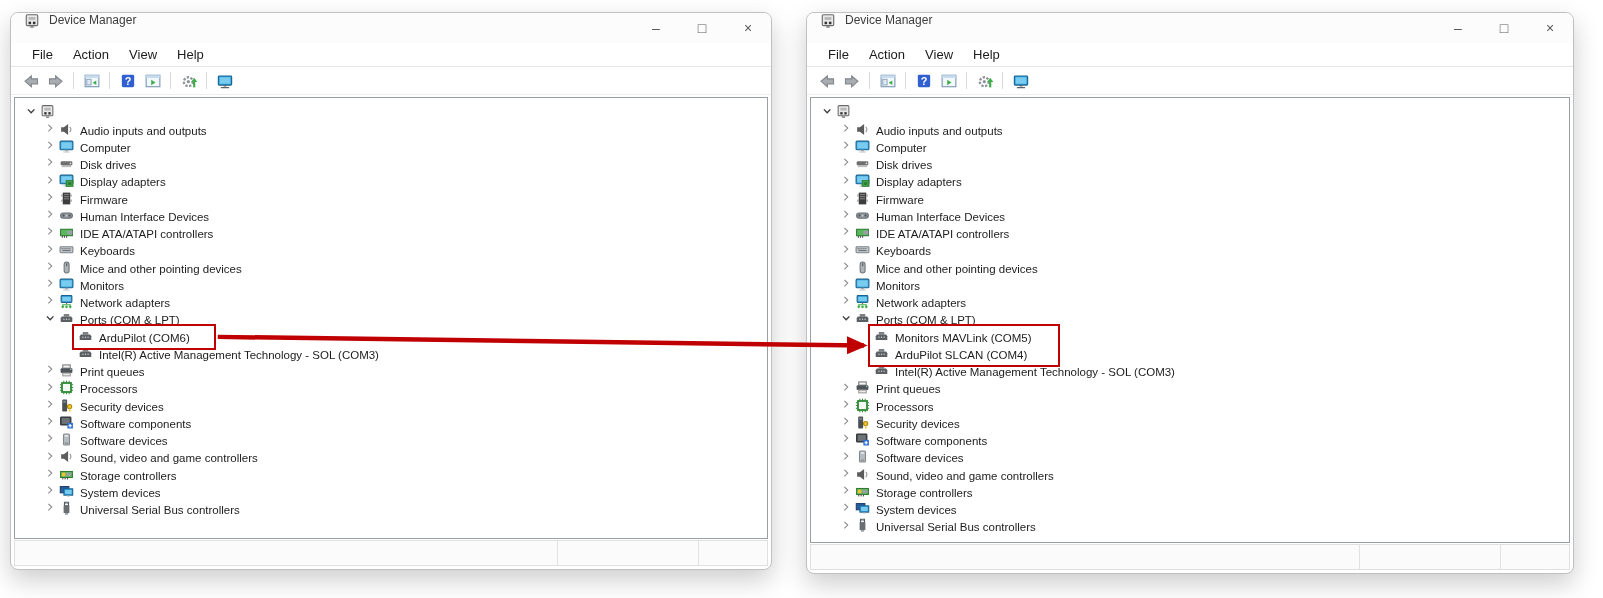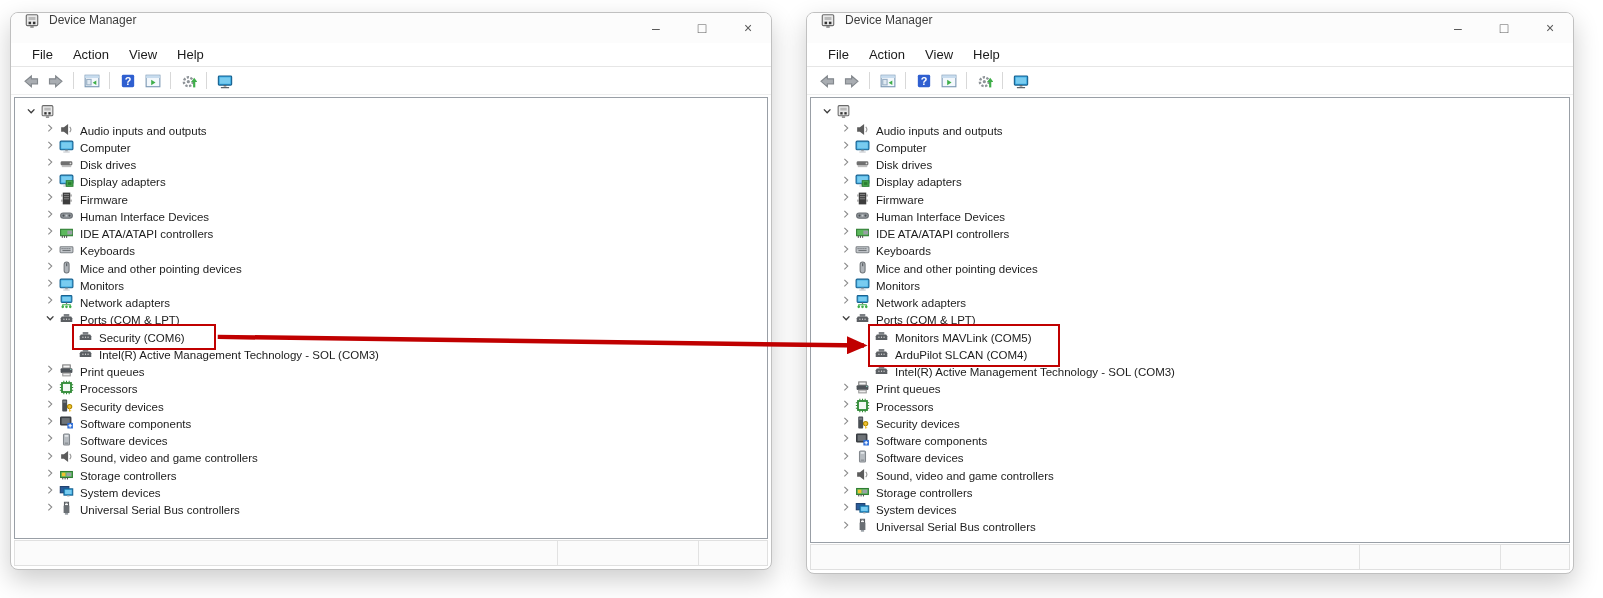--- a/index.html
+++ b/index.html
@@ -385,21 +385,21 @@
           <span class="row-main">
             <span class="ticon">
               <svg width="15" height="15" viewBox="0 0 14 14" xmlns="http://www.w3.org/2000/svg">
                 <rect x="4.4" y="2.8" width="5.2" height="2.4" fill="#7d8185"></rect>
                 <path d="M2.6 5.2h8.8l1 1.6v3.4H1.6V6.8z" fill="#5b5f63"></path>
                 <circle cx="4.6" cy="7.7" r="0.6" fill="#d9d9d9"></circle>
                 <circle cx="7" cy="7.7" r="0.6" fill="#d9d9d9"></circle>
                 <circle cx="9.4" cy="7.7" r="0.6" fill="#d9d9d9"></circle>
               </svg>
             </span>
-            <span class="tlabel">Security (COM6)</span>
+            <span class="tlabel">ArduPilot (COM6)</span>
           </span>
         </div>
         <div class="row" style="padding-left: 44px;">
           <span class="chev"></span>
           <span class="row-main">
             <span class="ticon">
               <svg width="15" height="15" viewBox="0 0 14 14" xmlns="http://www.w3.org/2000/svg">
                 <rect x="4.4" y="2.8" width="5.2" height="2.4" fill="#7d8185"></rect>
                 <path d="M2.6 5.2h8.8l1 1.6v3.4H1.6V6.8z" fill="#5b5f63"></path>
                 <circle cx="4.6" cy="7.7" r="0.6" fill="#d9d9d9"></circle>

